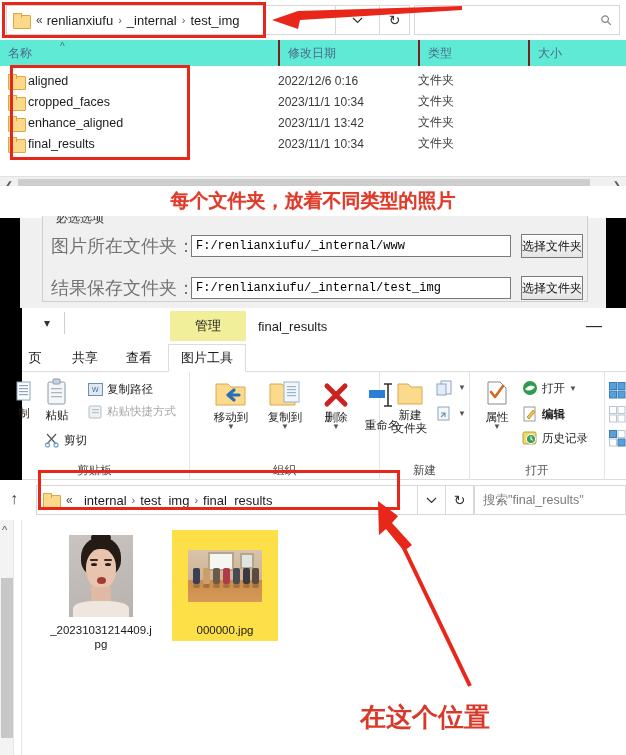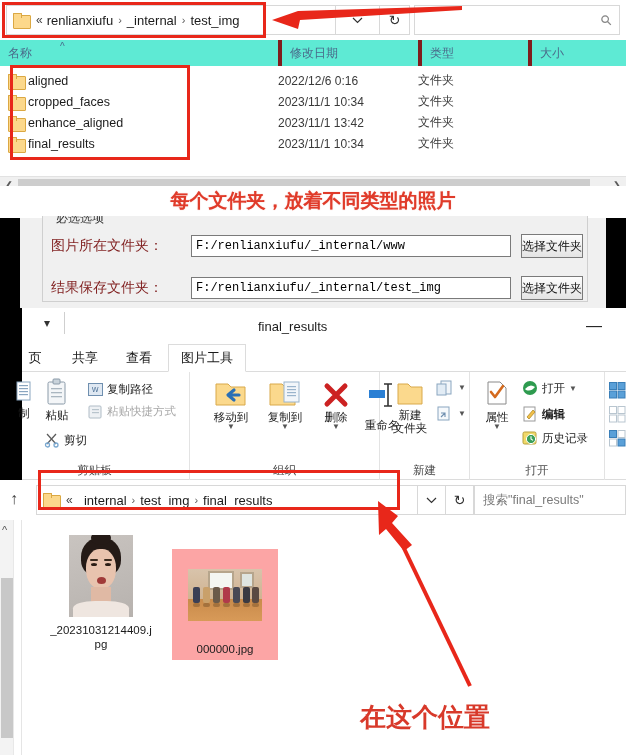--- a/index.html
+++ b/index.html
@@ -52,21 +52,21 @@
     position:absolute; left:414px; top:5px; width:206px; height:30px;
     border:1px solid #d8d8d8; background:#fff;
     display:flex; align-items:center; justify-content:flex-end; padding-right:8px;
   }
   .search-ico { font-size:14px; color:#888; transform:rotate(-45deg); display:inline-block; }
 
   .col-head { position:absolute; left:0; top:40px; width:626px; height:26px; background:#5eead4; }
   .col-head .ch {
     position:absolute; top:0; height:26px; font-size:12px; color:#4a6a8a;
     display:flex; align-items:center; padding-left:8px;
-    border-left:4px solid #7f1d1d;
+    border-left:2px solid #7f1d1d;
   }
   .col-sorticon { position:absolute; left:60px; top:1px; font-size:10px; color:#4a6a8a; }
 
   .filelist { position:absolute; left:0; top:66px; width:626px; height:110px; background:#fff; }
   .frow { position:absolute; left:0; width:626px; height:21px; }
   .frow .fname {
     position:absolute; left:28px; top:0; height:21px; display:flex; align-items:center;
     font-size:12.5px; color:#1b1b1b;
   }
   .frow .ffold { position:absolute; left:8px; top:4px; }
@@ -87,21 +87,21 @@
 
   
   #win-mid { position:absolute; left:0; top:218px; width:626px; height:92px; background:#000; }
   .gui-inner { position:absolute; left:20px; top:0; width:586px; height:92px; background:#f0f0f0; }
   .gui-group {
     position:absolute; left:22px; top:-8px; width:546px; height:92px;
     background:#f0f0f0; border:1px solid #cfcfcf;
   }
   .gui-legend { position:absolute; left:10px; top:-1px; font-size:12px; color:#333; background:#f0f0f0; padding:0 3px; }
   .gui-row { position:absolute; left:0; width:546px; height:26px; }
-  .gui-lbl { position:absolute; left:8px; top:0; height:26px; display:flex; align-items:center; font-size:14px; color:#7f1d1d; }
+  .gui-lbl { position:absolute; left:8px; top:0; height:26px; display:flex; align-items:center; font-size:18px; color:#737373; }
   .gui-input {
     position:absolute; left:148px; top:2px; width:320px; height:22px;
     background:#fff; border:1px solid #7a7a7a;
     font-family:"Liberation Mono","DejaVu Sans Mono",monospace; font-size:12px; color:#000;
     display:flex; align-items:center; padding-left:4px; white-space:nowrap; overflow:hidden;
   }
   .gui-btn {
     position:absolute; left:478px; top:1px; width:62px; height:24px;
     background:linear-gradient(#fdfdfd,#e4e4e4); border:1px solid #7a7a7a;
     display:flex; align-items:center; justify-content:center;
@@ -162,21 +162,21 @@
   .bot-refresh { position:absolute; left:446px; top:5px; width:28px; height:30px; border:1px solid #d8d8d8; border-left:none; display:flex; align-items:center; justify-content:center; font-size:14px; color:#333; }
   .bot-search { position:absolute; left:474px; top:5px; width:152px; height:30px; border:1px solid #d8d8d8; background:#fff; display:flex; align-items:center; padding-left:8px; font-size:12.5px; color:#7a7a7a; }
 
   .bot-body { position:absolute; left:0; top:212px; width:626px; height:235px; background:#fff; }
   .left-rail { position:absolute; left:0; top:0; width:14px; height:235px; background:#f3f3f3; border-right:1px solid #e8e8e8; }
   .rail-up { position:absolute; left:2px; top:4px; font-size:11px; color:#555; }
   .rail-thumb { position:absolute; left:1px; top:58px; width:12px; height:160px; background:#c8c8c8; }
   .vdiv { position:absolute; left:21px; top:0; width:1px; height:235px; background:#e5e5e5; }
 
   .tile { position:absolute; width:106px; }
-  .tile.sel { background:#fca5a5;margin-top:19px; }
+  .tile.sel { background:#fde047; }
   .thumbwrap { width:106px; height:92px; display:flex; align-items:center; justify-content:center; }
   .tile-lbl { text-align:center; font-size:11.5px; color:#1b1b1b; line-height:14px; padding:1px 2px 4px; word-break:break-all; }
 
   
   .ph { position:relative; overflow:hidden; }
   .ph1 { width:64px; height:82px; background:linear-gradient(160deg,#c9c4c0,#b7b2ae); }
   .ph1 .hair { position:absolute; left:12px; top:2px; width:40px; height:40px; background:#241a16; border-radius:50% 50% 42% 42%; }
   .ph1 .hair2 { position:absolute; left:22px; top:-4px; width:20px; height:14px; background:#241a16; border-radius:50%; }
   .ph1 .face { position:absolute; left:17px; top:14px; width:30px; height:40px; background:#e8c3ae; border-radius:46% 46% 48% 48%; }
   .ph1 .eyeL { position:absolute; left:22px; top:28px; width:6px; height:3px; background:#2a1c14; border-radius:50%; }
@@ -337,20 +337,23 @@
   </div>
 
   <div id="win-bot">
 
     <div class="bot-chrome">
       <div class="bot-darkleft"></div>
 
       <div class="bot-titlebar">
         <span class="qat">▾</span>
         <span class="qat-div"></span>
+        <div class="tab-manage">
+          <span>管理</span>
+        </div>
         <div class="win-title">final_results</div>
         <div class="win-min">
           <span>—</span>
         </div>
         <div class="win-max">
           
         </div>
       </div>
 
       <div class="tabstrip">

